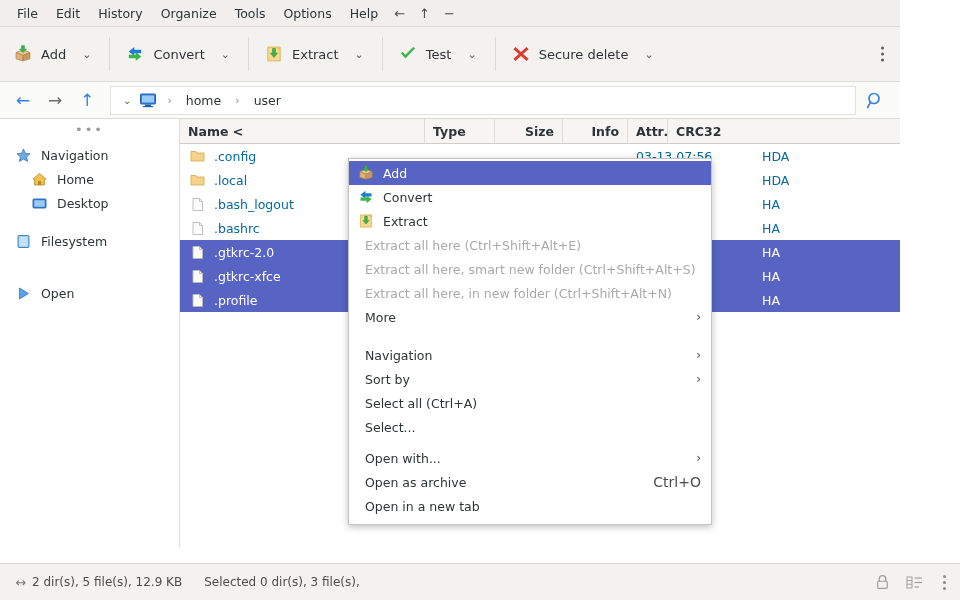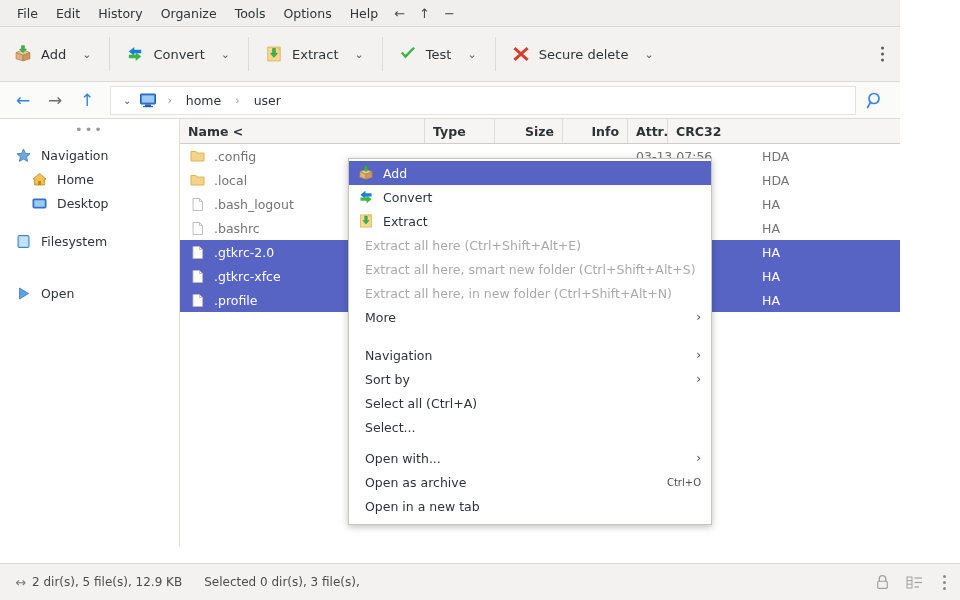--- a/index.html
+++ b/index.html
@@ -158,21 +158,21 @@
   .c-info { width: 65px; justify-content: flex-end; }
   .c-date { width: 126px; }
   .c-attr { width: 40px; }
   .c-crc  { flex: 1; border-right: none !important; }
 
   .row {
     display: flex;
     height: 24px;
     align-items: center;
     font-size: 12.5px;
-    color: #737373;
+    color: #0369a1;
   }
   .row.selected { background: #5864c4; color: #ffffff; }
   .cell { padding: 0 8px; white-space: nowrap; overflow: hidden; display:flex; align-items:center; }
   .cell.name { width: 245px; gap: 8px; }
   .cell.type { width: 70px; }
   .cell.size { width: 68px; justify-content: flex-end; }
   .cell.info { width: 65px; justify-content: flex-end; }
   .cell.date { width: 126px; }
   .cell.attr { width: 40px; }
   .cell.crc  { flex: 1; }
@@ -215,21 +215,21 @@
     padding: 0 10px 0 8px;
     font-size: 12.5px;
     color: #2e3436;
     gap: 8px;
     position: relative;
   }
   .mi.highlight { background: #5864c4; color: #ffffff; }
   .mi.disabled { color: #a9a9a9; }
   .mi-ico { width: 18px; height: 16px; display:flex; align-items:center; justify-content:center; flex:none; }
   .mi-label { flex: 1; white-space: nowrap; overflow:hidden; }
-  .mi-accel { color: #4d4d4d; font-size: 10px; padding-left: 14px; }
+  .mi-accel { color: #4d4d4d; font-size: 14px; padding-left: 14px; }
   .mi-arrow { color: #4d4d4d; font-size: 12px; padding-left: 10px; }
   .mi.no-ico { padding-left: 16px; }
   .mi-sep { height: 7px; }
 
   svg { display: block; }
 </style>
 </head>
 <body>
 
 <div id="app">

